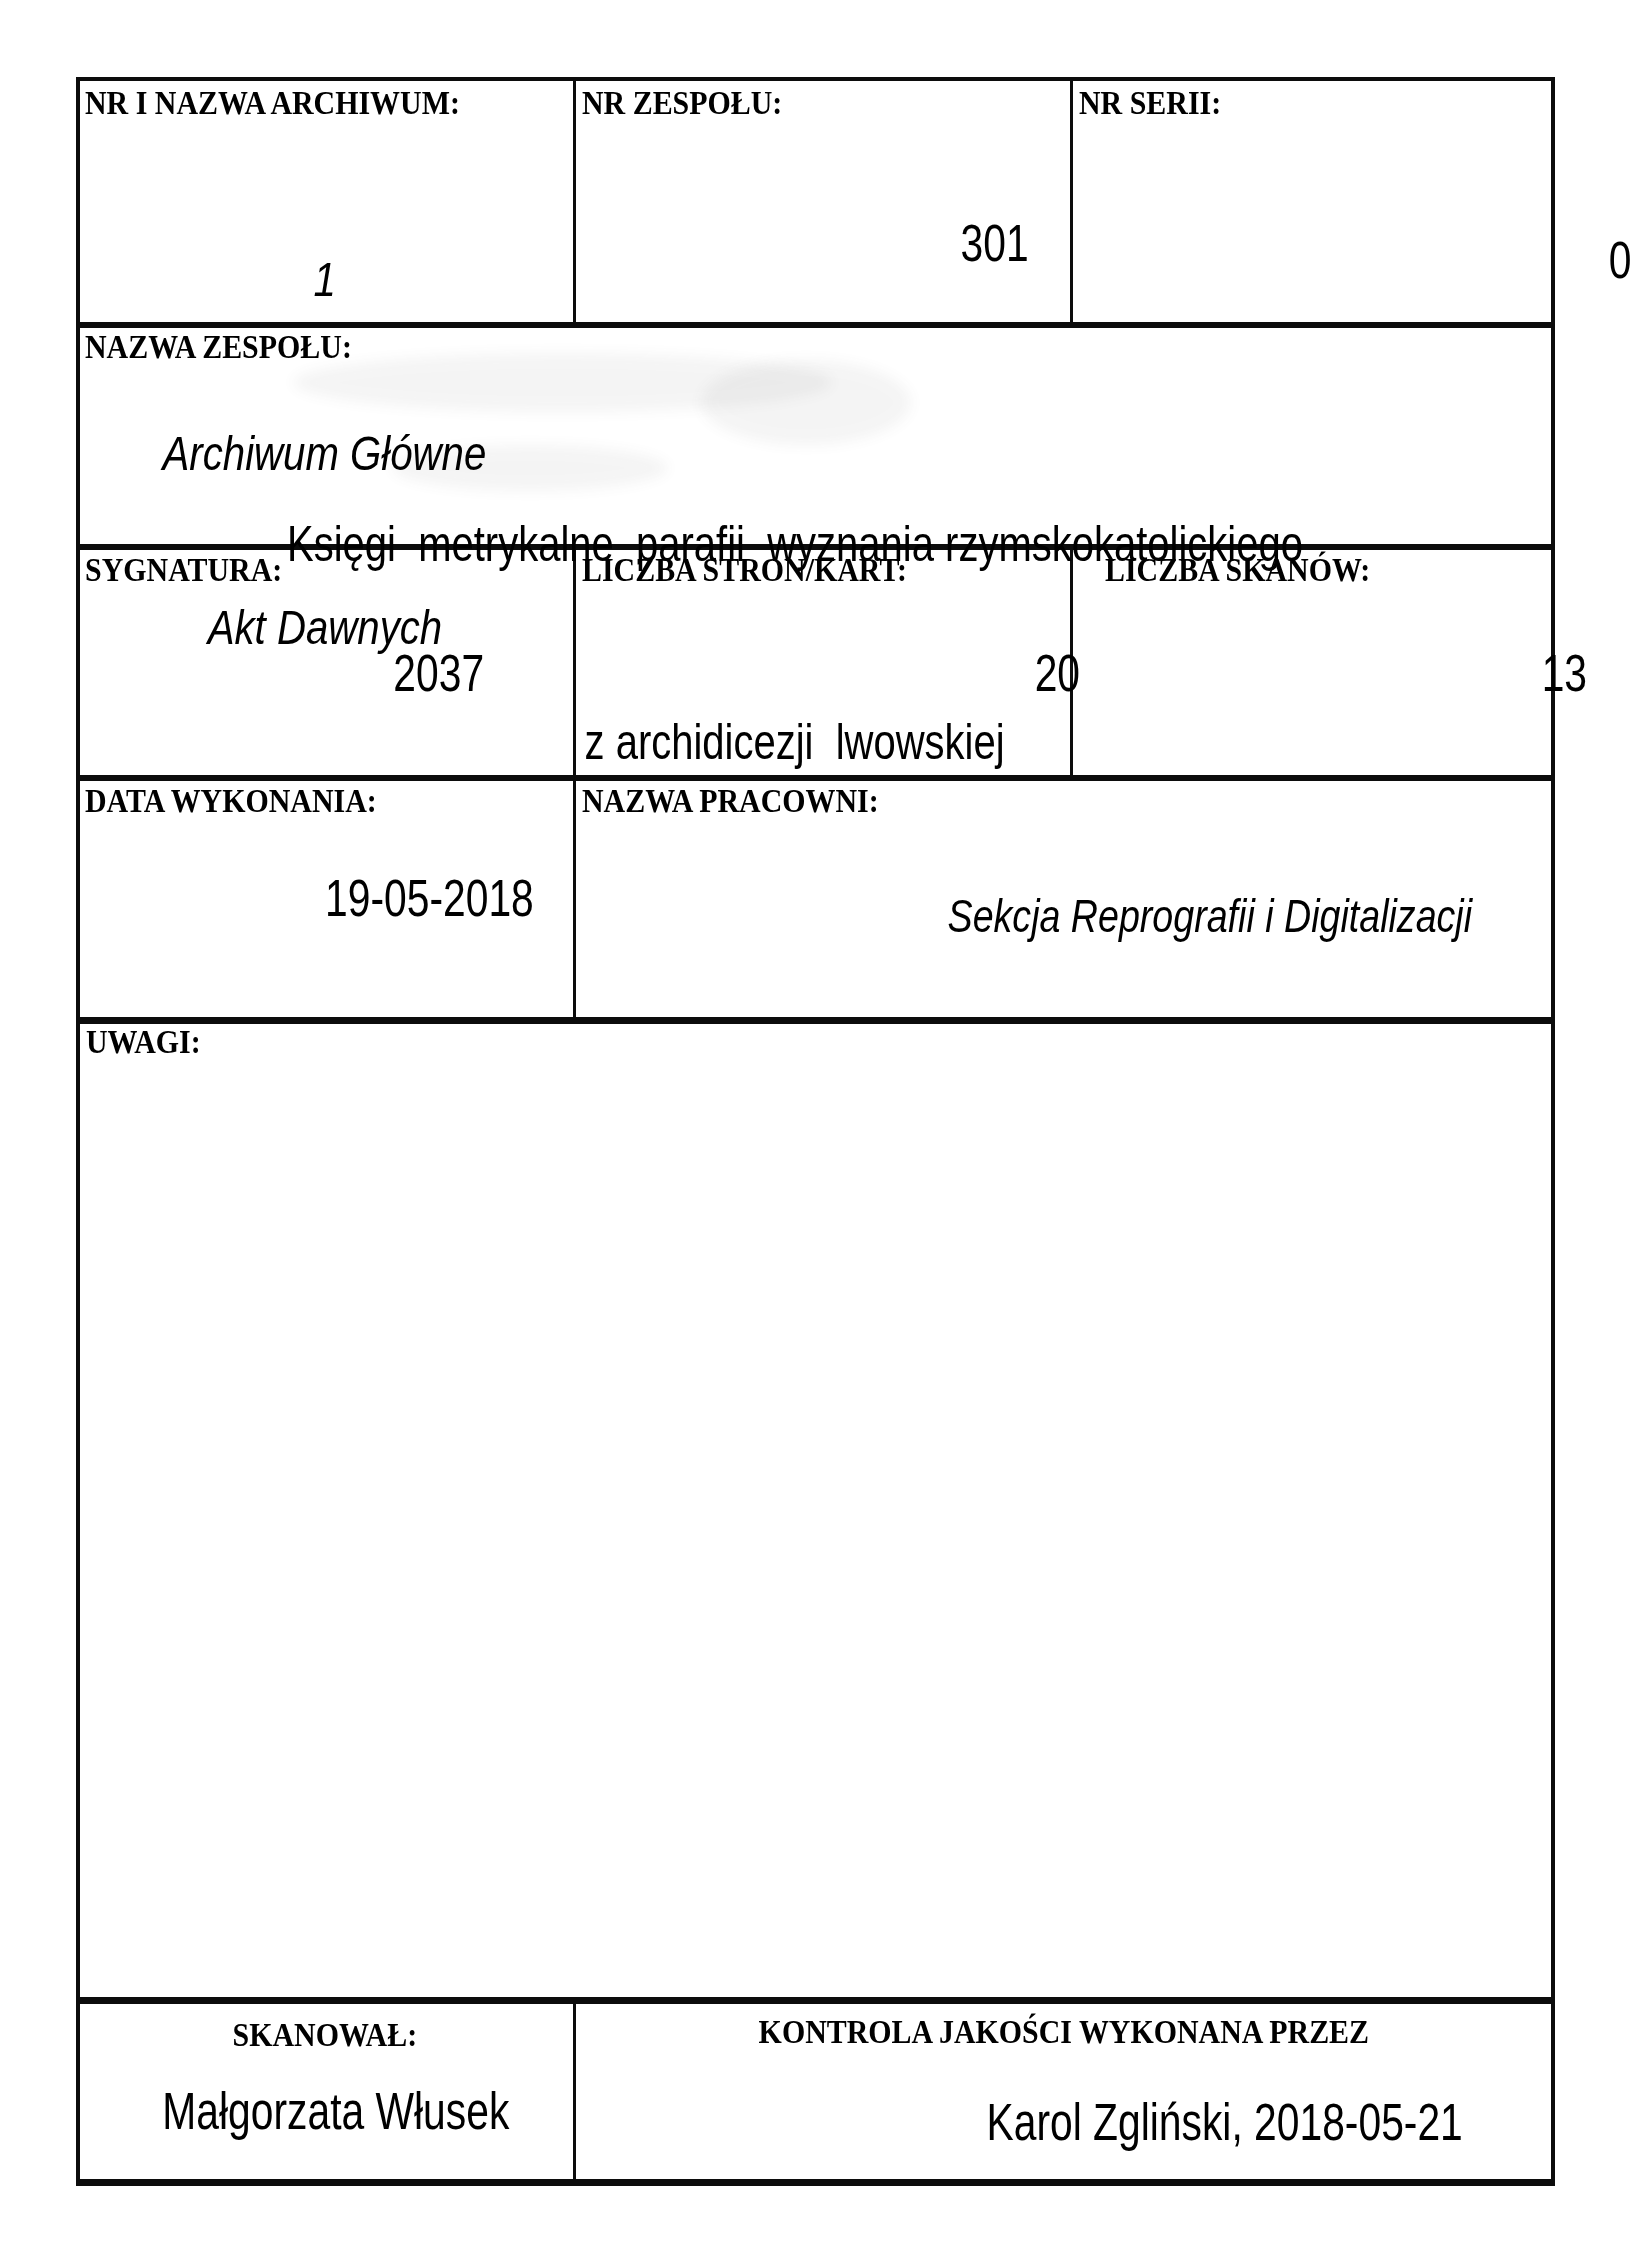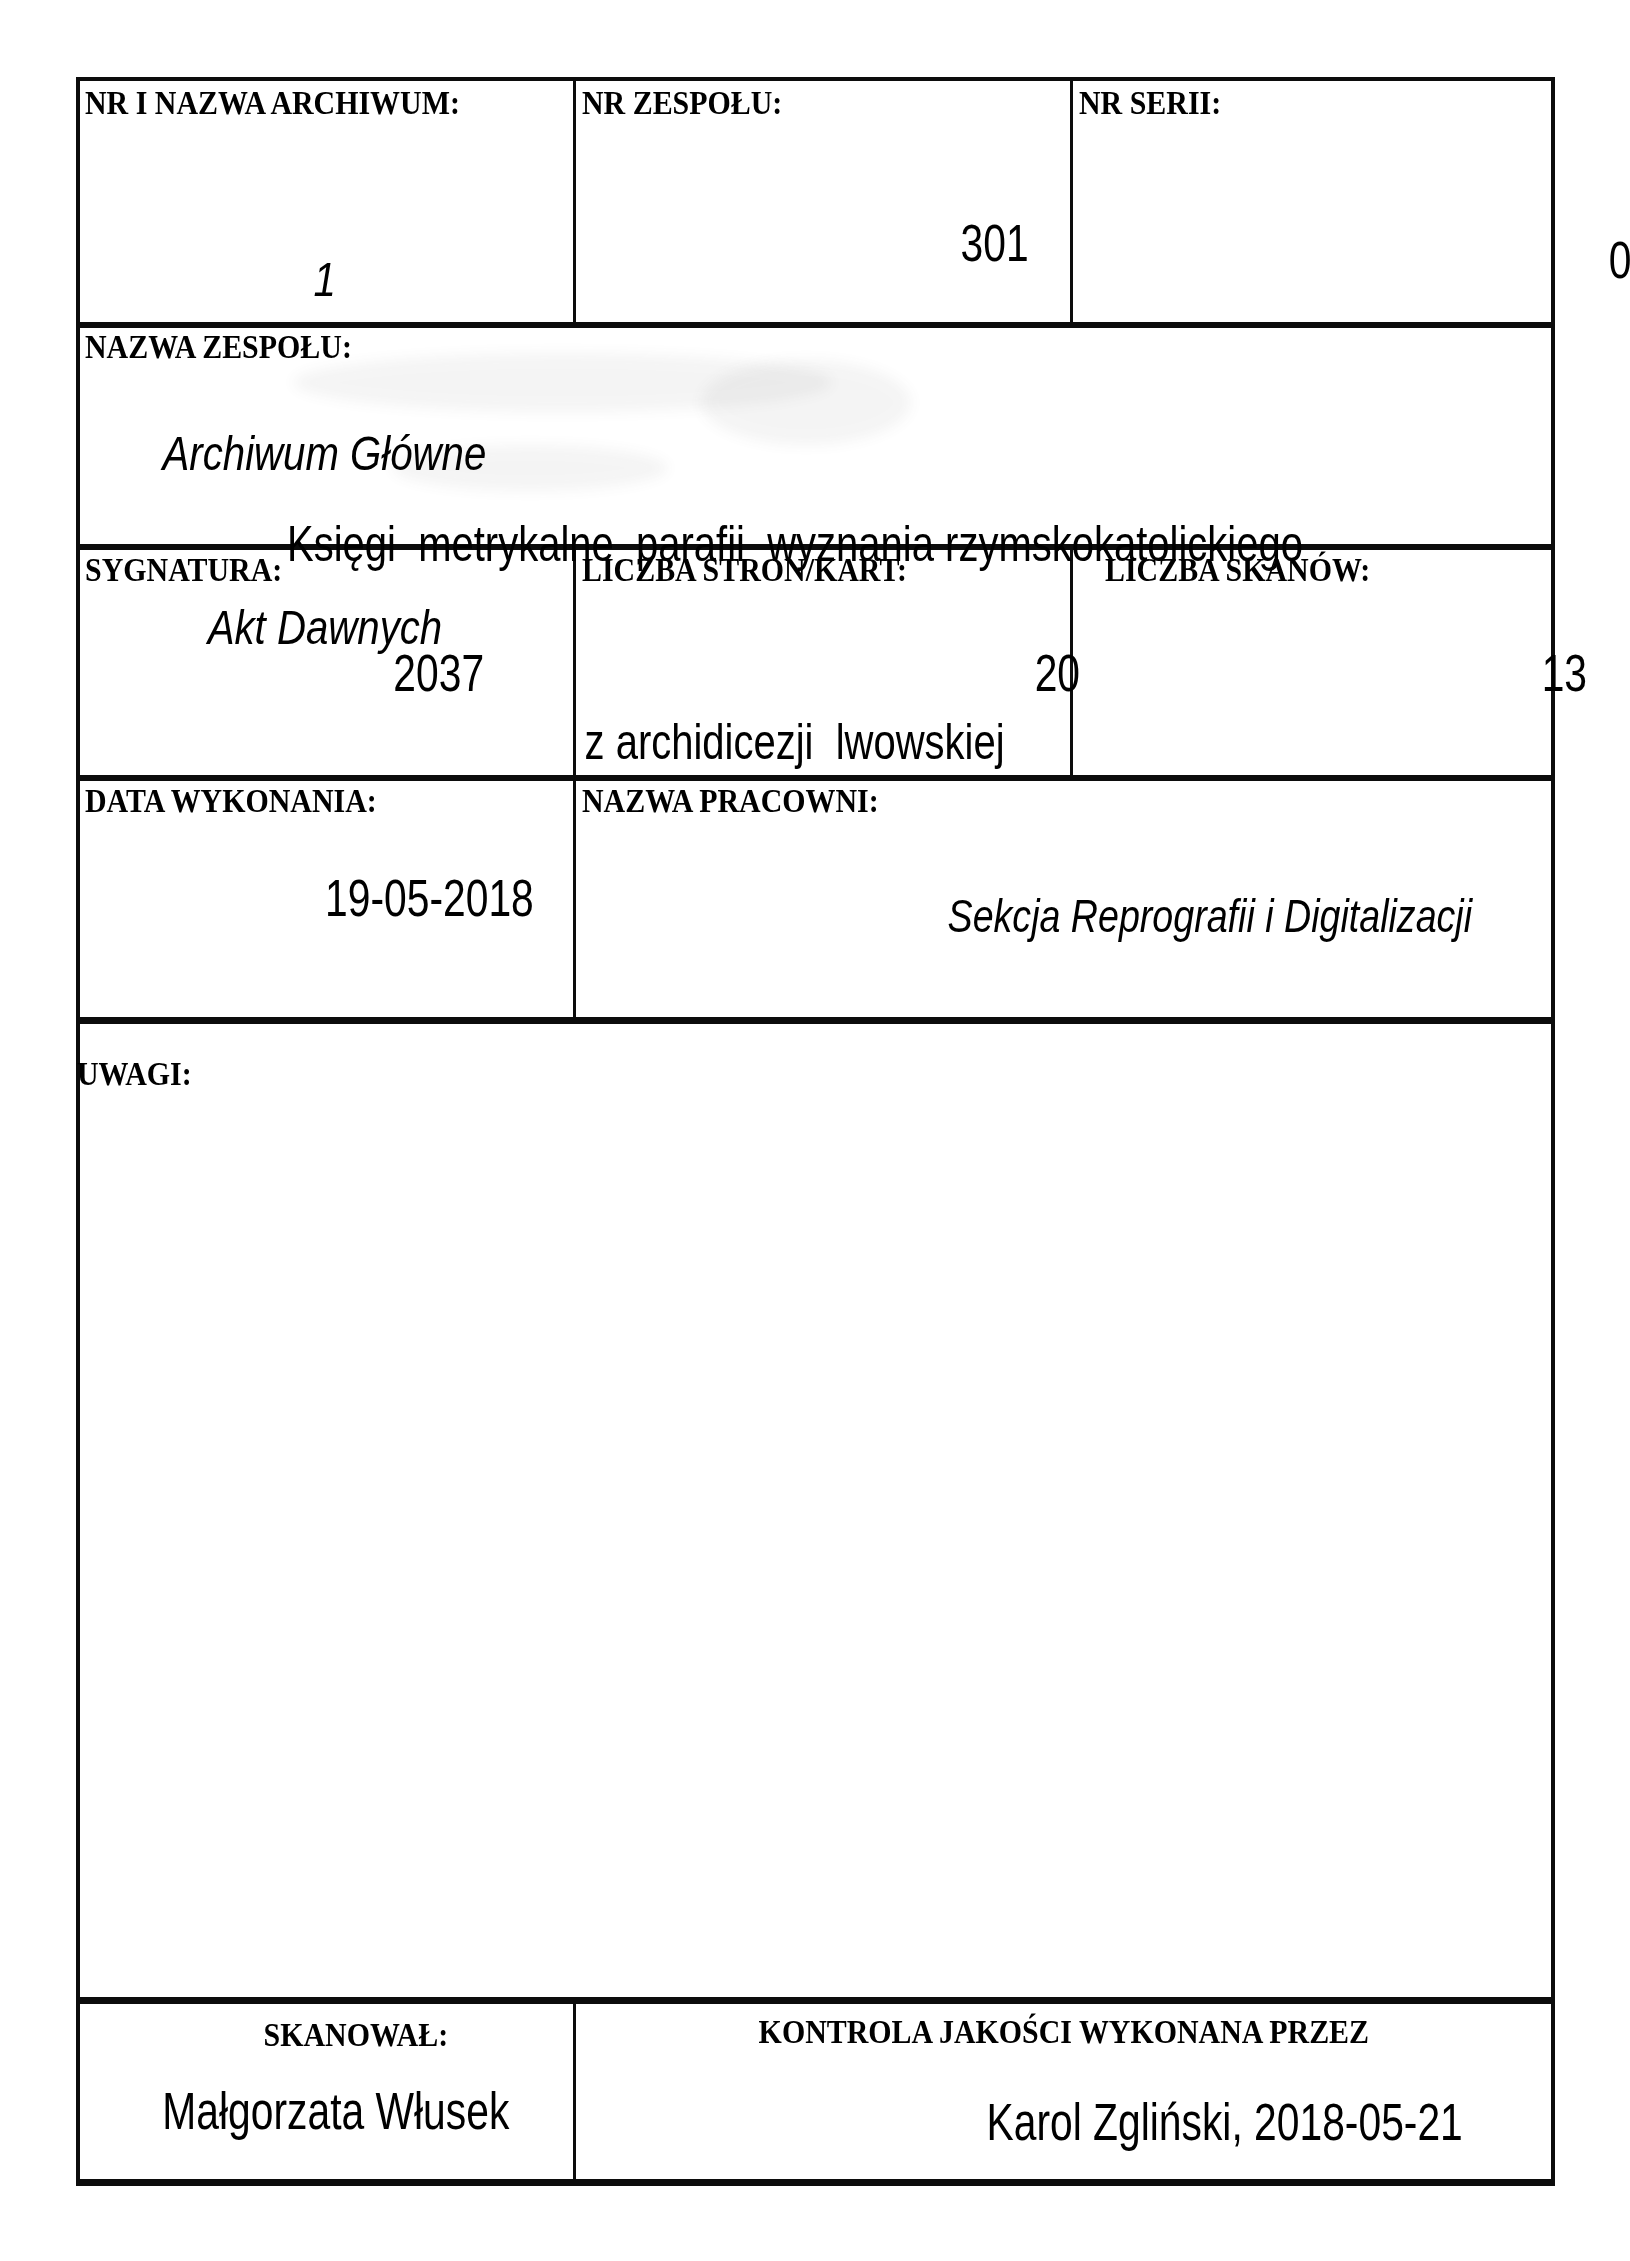--- a/index.html
+++ b/index.html
@@ -105,24 +105,24 @@
 
     <div class="label" style="left:1003px;top:475px;margin-left:26px;"><span>LICZBA SKANÓW:</span></div>
     <div class="val w3" style="top:571px;"><span style="transform:translateX(38px) scaleX(0.80);">13</span></div>
 
     <div class="label" style="left:9.2px;top:706px;"><span>DATA WYKONANIA:</span></div>
     <div class="val w1" style="top:796px;"><span style="transform:translateX(-13px) scaleX(0.80);">19-05-2018</span></div>
 
     <div class="label" style="left:506px;top:706px;"><span>NAZWA PRACOWNI:</span></div>
     <div class="val w23 italic" style="top:815px;font-size:47px;"><span style="transform:translateX(-17px) scaleX(0.80);">Sekcja Reprografii i Digitalizacji</span></div>
 
-    <div class="label" style="left:1px;top:947px;margin-top:32px;"><span>UWAGI:</span></div>
+    <div class="label" style="left:10px;top:947px;"><span>UWAGI:</span></div>
     <div class="val" style="left:0;width:1479px;top:1026px;"><span></span></div>
 
-    <div class="label-c w1" style="top:1940px;margin-left:31px;"><span>SKANOWAŁ:</span></div>
+    <div class="label-c w1" style="top:1940px;"><span>SKANOWAŁ:</span></div>
     <div class="val w1" style="top:2009px;"><span style="transform:translateX(-20px) scaleX(0.80);">Małgorzata Włusek</span></div>
 
     <div class="label-c w23" style="top:1937px;"><span>KONTROLA JAKOŚCI WYKONANA PRZEZ</span></div>
     <div class="val w23" style="top:2020px;"><span style="transform:translateX(-33px) scaleX(0.80);">Karol Zgliński, 2018-05-21</span></div>
 
   </div>
 </div>
 
 
 </body></html>

